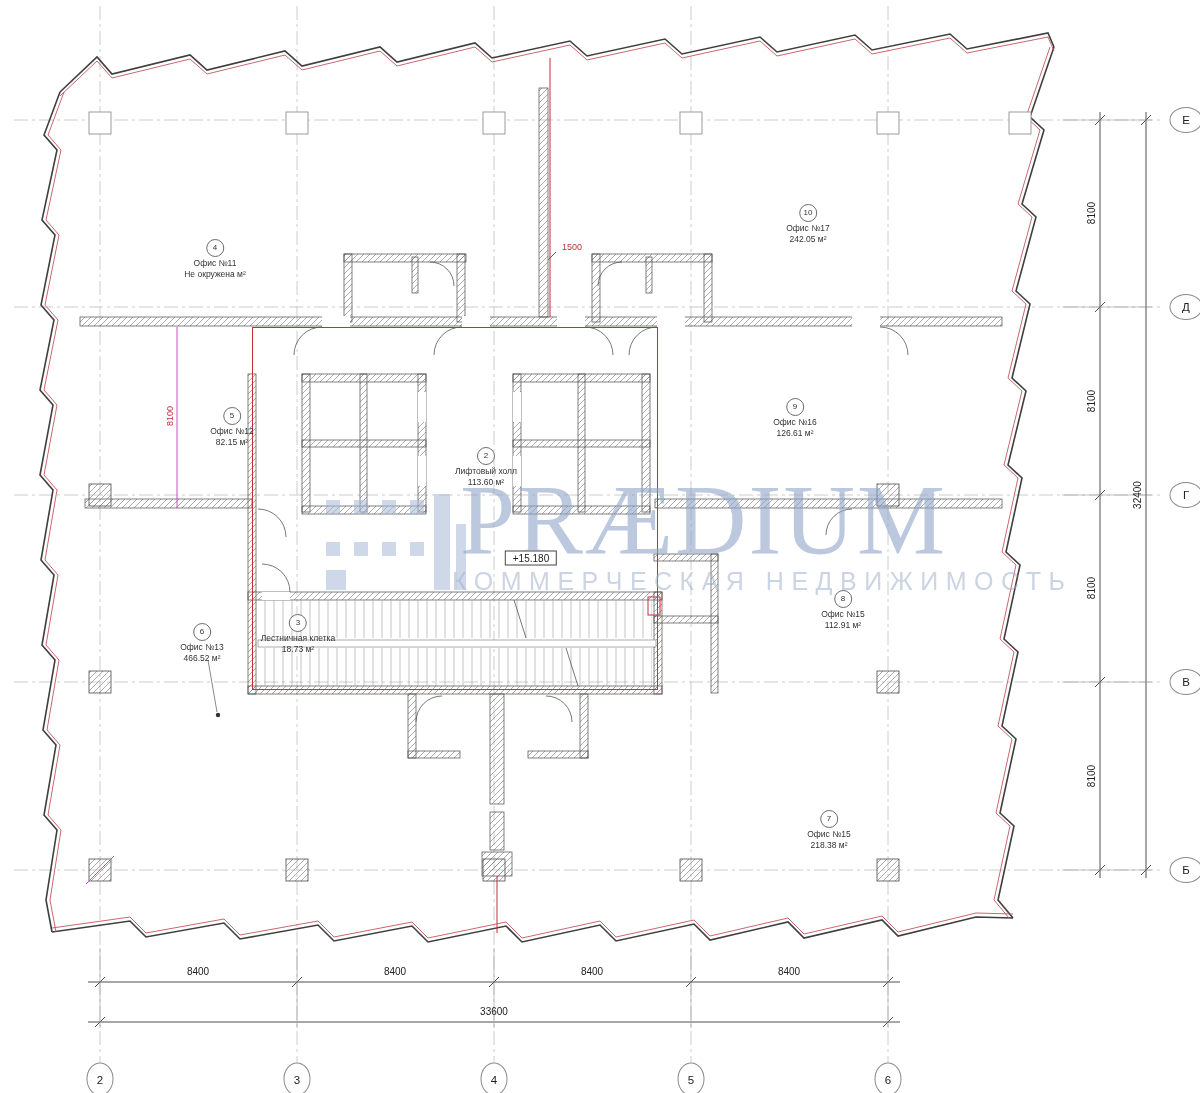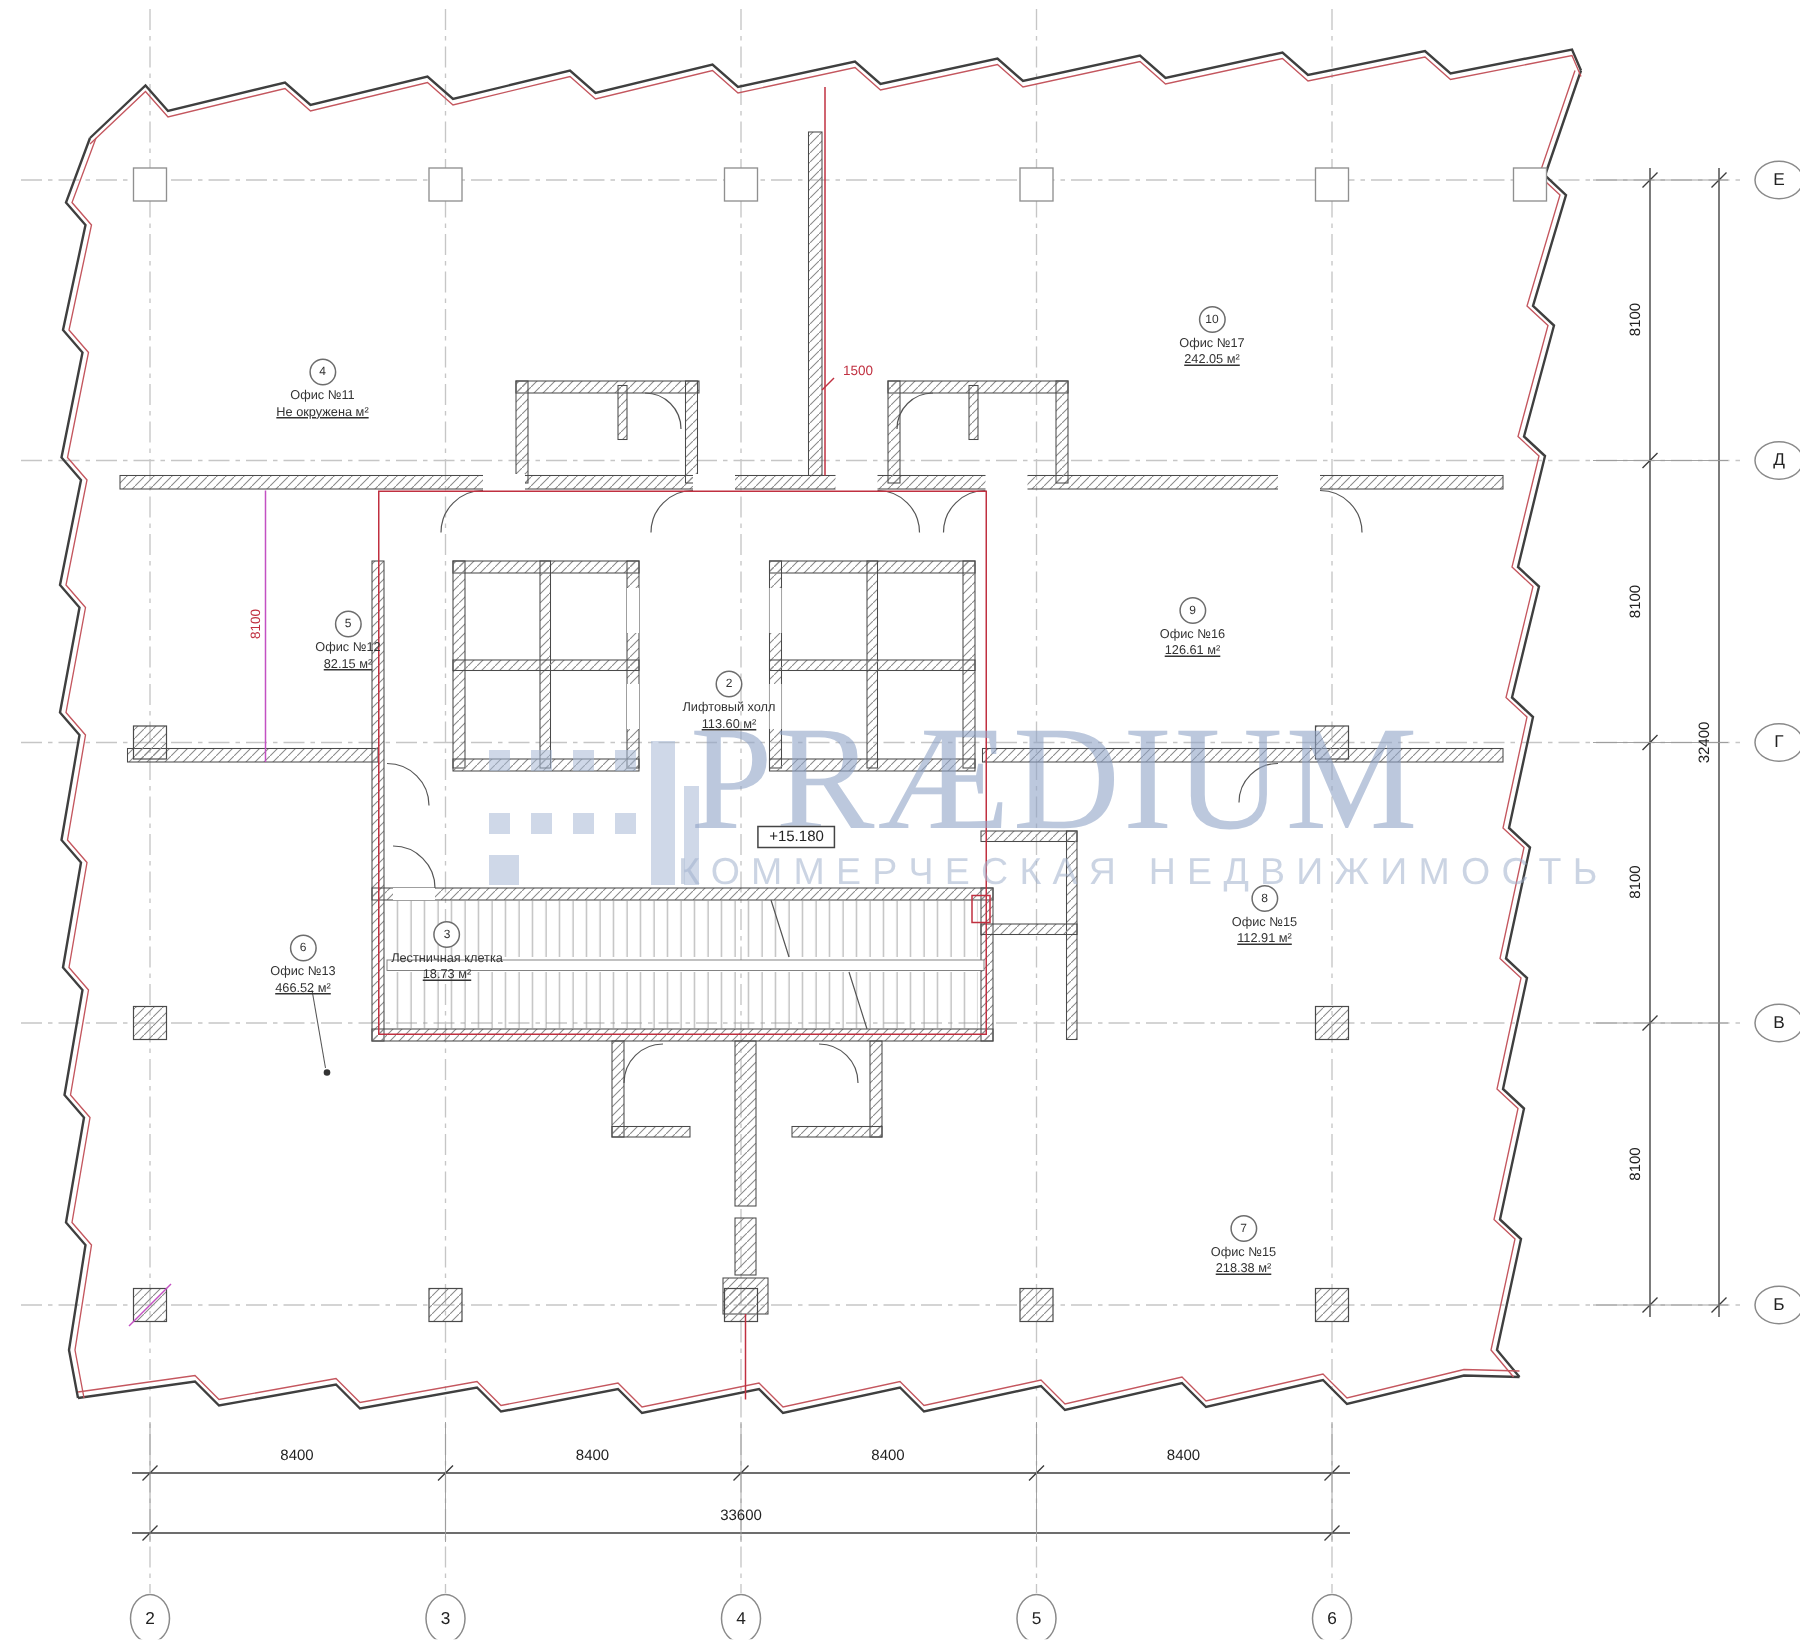--- a/index.html
+++ b/index.html
@@ -9,21 +9,21 @@
   .lbl{position:absolute;transform:translate(-50%,-50%);white-space:nowrap;
        font-size:10px;color:#2e2e2e;}
   .rot{transform:translate(-50%,-50%) rotate(-90deg);}
   .red{color:#c03040;font-size:9px;}
   .room{position:absolute;transform:translateX(-50%);text-align:center;
         font-size:8.5px;color:#333;line-height:1.25;z-index:6;}
   .room .bubble{display:inline-flex;align-items:center;justify-content:center;
         width:16px;height:16px;border:1px solid #6d6d6d;border-radius:50%;
         background:#fff;font-size:8px;margin-bottom:1px;}
   .room .rname{white-space:nowrap;}
-  .room .rarea{white-space:nowrap;text-decoration:underline;}
+  .room .rarea{white-space:nowrap;}
   .bub{position:absolute;transform:translate(-50%,-50%);border:1.2px solid #8a8a8a;
        border-radius:50%;background:#fff;display:flex;align-items:center;
        justify-content:center;font-size:11.5px;color:#222;z-index:6;}
   .bub-v{width:25px;height:31px;}
   .bub-h{width:31px;height:24px;}
   .level{position:absolute;transform:translate(-50%,-50%);border:1px solid #444;
        background:#fff;padding:1px 7px;font-size:10px;color:#222;z-index:6;}
   .wm-title{position:absolute;left:460px;top:470px;font-family:"Liberation Serif",serif;
        font-size:99px;line-height:1;letter-spacing:2px;color:rgba(143,163,198,.60);
        z-index:5;}

